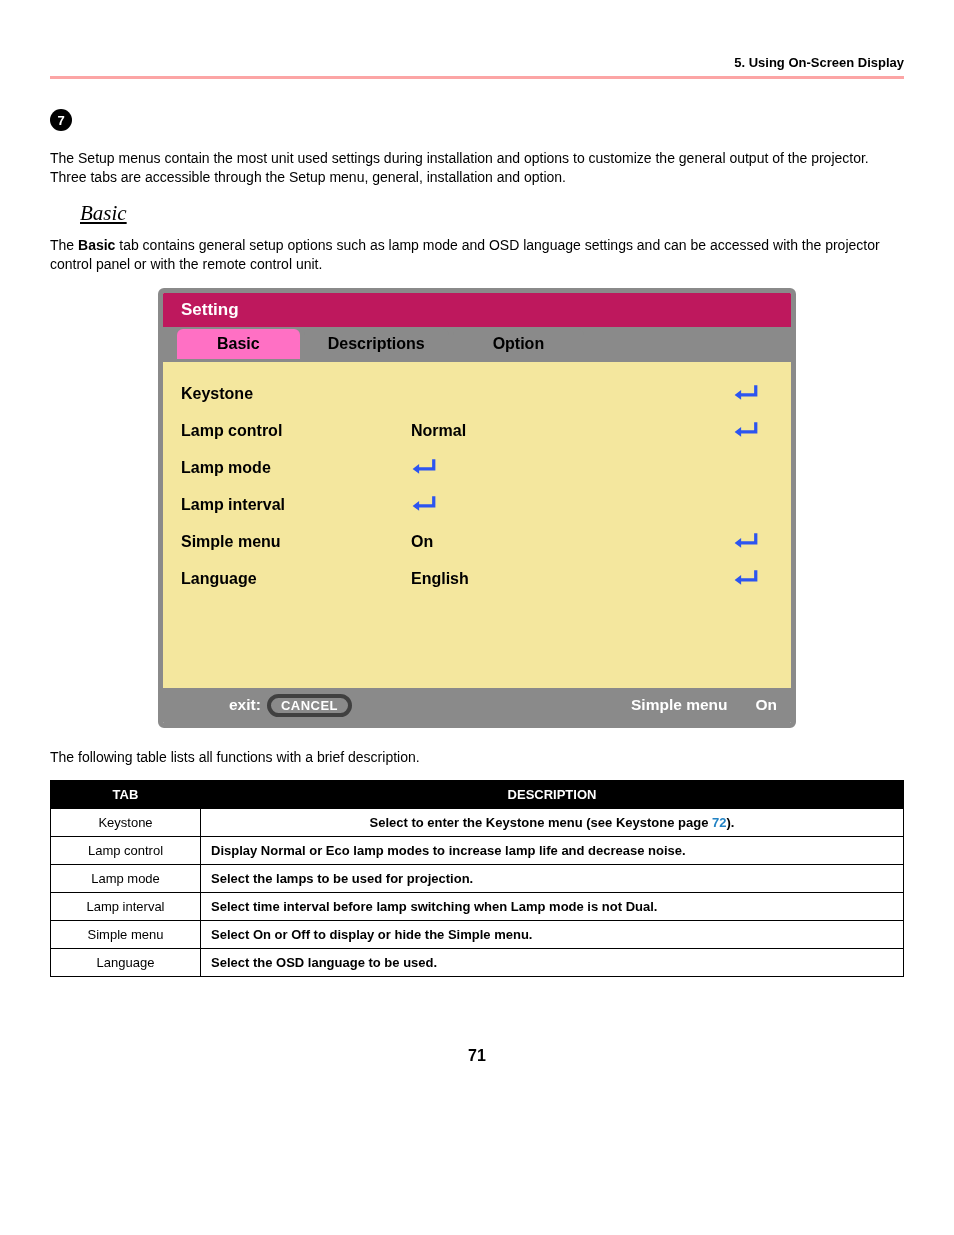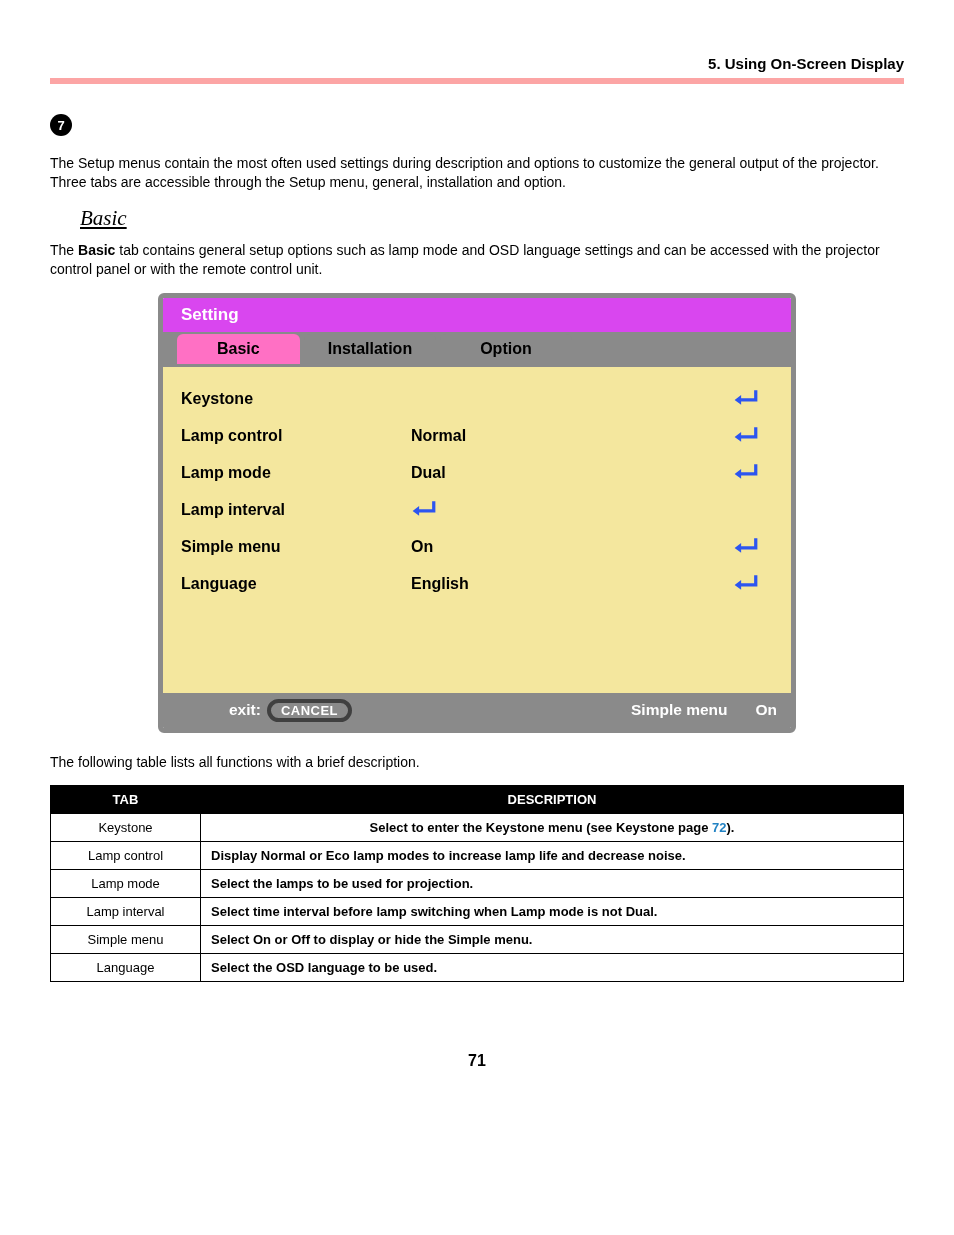--- a/index.html
+++ b/index.html
@@ -8,23 +8,23 @@
     background: #fff;
     width: 954px;
     margin: 0 auto;
     padding: 55px 50px 30px 50px;
     font-size: 14px;
     color: #000;
   }
   .running-head {
     text-align: right;
     font-weight: bold;
-    font-size: 15px;
+    font-size: 13px;
     padding-bottom: 6px;
-    border-bottom: 6px solid #fca5a5;
+    border-bottom: 3px solid #fca5a5;
     margin-bottom: 30px;
   }
   .section-title {
     display: flex;
     align-items: center;
     gap: 10px;
     font-size: 20px;
     font-weight: bold;
     margin-bottom: 18px;
   }
@@ -53,21 +53,21 @@
   
   .osd {
     width: 638px;
     margin: 12px auto 20px auto;
     border: 5px solid #8a8a8a;
     border-radius: 6px;
     font-family: Verdana, Arial, sans-serif;
     overflow: hidden;
   }
   .osd-title {
-    background: #d946ef;
+    background: #be185d;
     color: #fff;
     font-weight: bold;
     font-size: 17px;
     padding: 7px 18px;
   }
   .osd-tabs {
     display: flex;
     background: #8a8a8a;
     padding: 2px 14px 3px 14px;
     gap: 4px;
@@ -165,54 +165,53 @@
 </style>
 </head>
 <body>
 
 <div class="running-head">5. Using On-Screen Display</div>
 
 <div class="section-title">
   <span class="circled">7</span>
 </div>
 
-<p class="para">The Setup menus contain the most often used settings during description and options to customize the general output of the projector. Three tabs are accessible through the Setup menu, general, installation and option.</p>
+<p class="para">The Setup menus contain the most unit used settings during installation and options to customize the general output of the projector. Three tabs are accessible through the Setup menu, general, installation and option.</p>
 
 <div class="subhead">Basic</div>
 
 <p class="para">
   <span>The </span><span class="bold">Basic</span><span> tab contains general setup options such as lamp mode and OSD language settings and can be accessed with the projector control panel or with the remote control unit.</span>
 </p>
 
 <div class="osd">
   <div class="osd-title">Setting</div>
   <div class="osd-tabs">
     <div class="osd-tab active">Basic</div>
-    <div class="osd-tab inst">Installation</div>
+    <div class="osd-tab inst">Descriptions</div>
     <div class="osd-tab opt">Option</div>
   </div>
   <div class="osd-body">
     <div id="osd-rows">
         <div class="osd-row">
           <span>Keystone</span>
           <span></span>
           <span class="enter-icon"><svg viewBox="0 0 32 24" xmlns="http://www.w3.org/2000/svg">
   <path d="M26 3 L26 13 L10 13 L10 9 L2 15 L10 21 L10 17 L30 17 L30 3 Z" fill="#2c55f0"></path>
 </svg></span>
         </div>
         <div class="osd-row">
           <span>Lamp control</span>
           <span>Normal</span>
           <span class="enter-icon"><svg viewBox="0 0 32 24" xmlns="http://www.w3.org/2000/svg">
   <path d="M26 3 L26 13 L10 13 L10 9 L2 15 L10 21 L10 17 L30 17 L30 3 Z" fill="#2c55f0"></path>
 </svg></span>
         </div>
         <div class="osd-row">
           <span>Lamp mode</span>
-          <span>Dual</span>
           <span class="enter-icon"><svg viewBox="0 0 32 24" xmlns="http://www.w3.org/2000/svg">
   <path d="M26 3 L26 13 L10 13 L10 9 L2 15 L10 21 L10 17 L30 17 L30 3 Z" fill="#2c55f0"></path>
 </svg></span>
         </div>
         <div class="osd-row">
           <span>Lamp interval</span>
           <span class="enter-icon"><svg viewBox="0 0 32 24" xmlns="http://www.w3.org/2000/svg">
   <path d="M26 3 L26 13 L10 13 L10 9 L2 15 L10 21 L10 17 L30 17 L30 3 Z" fill="#2c55f0"></path>
 </svg></span>
         </div>

